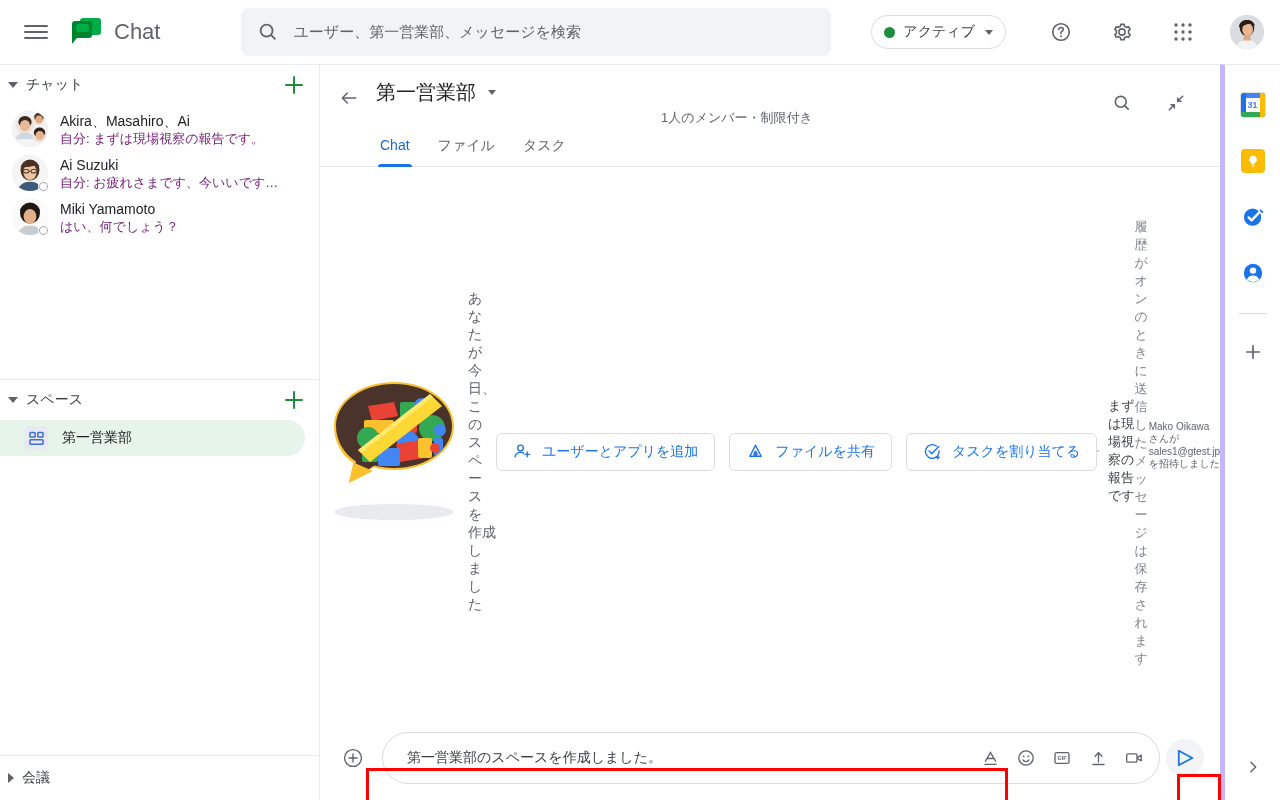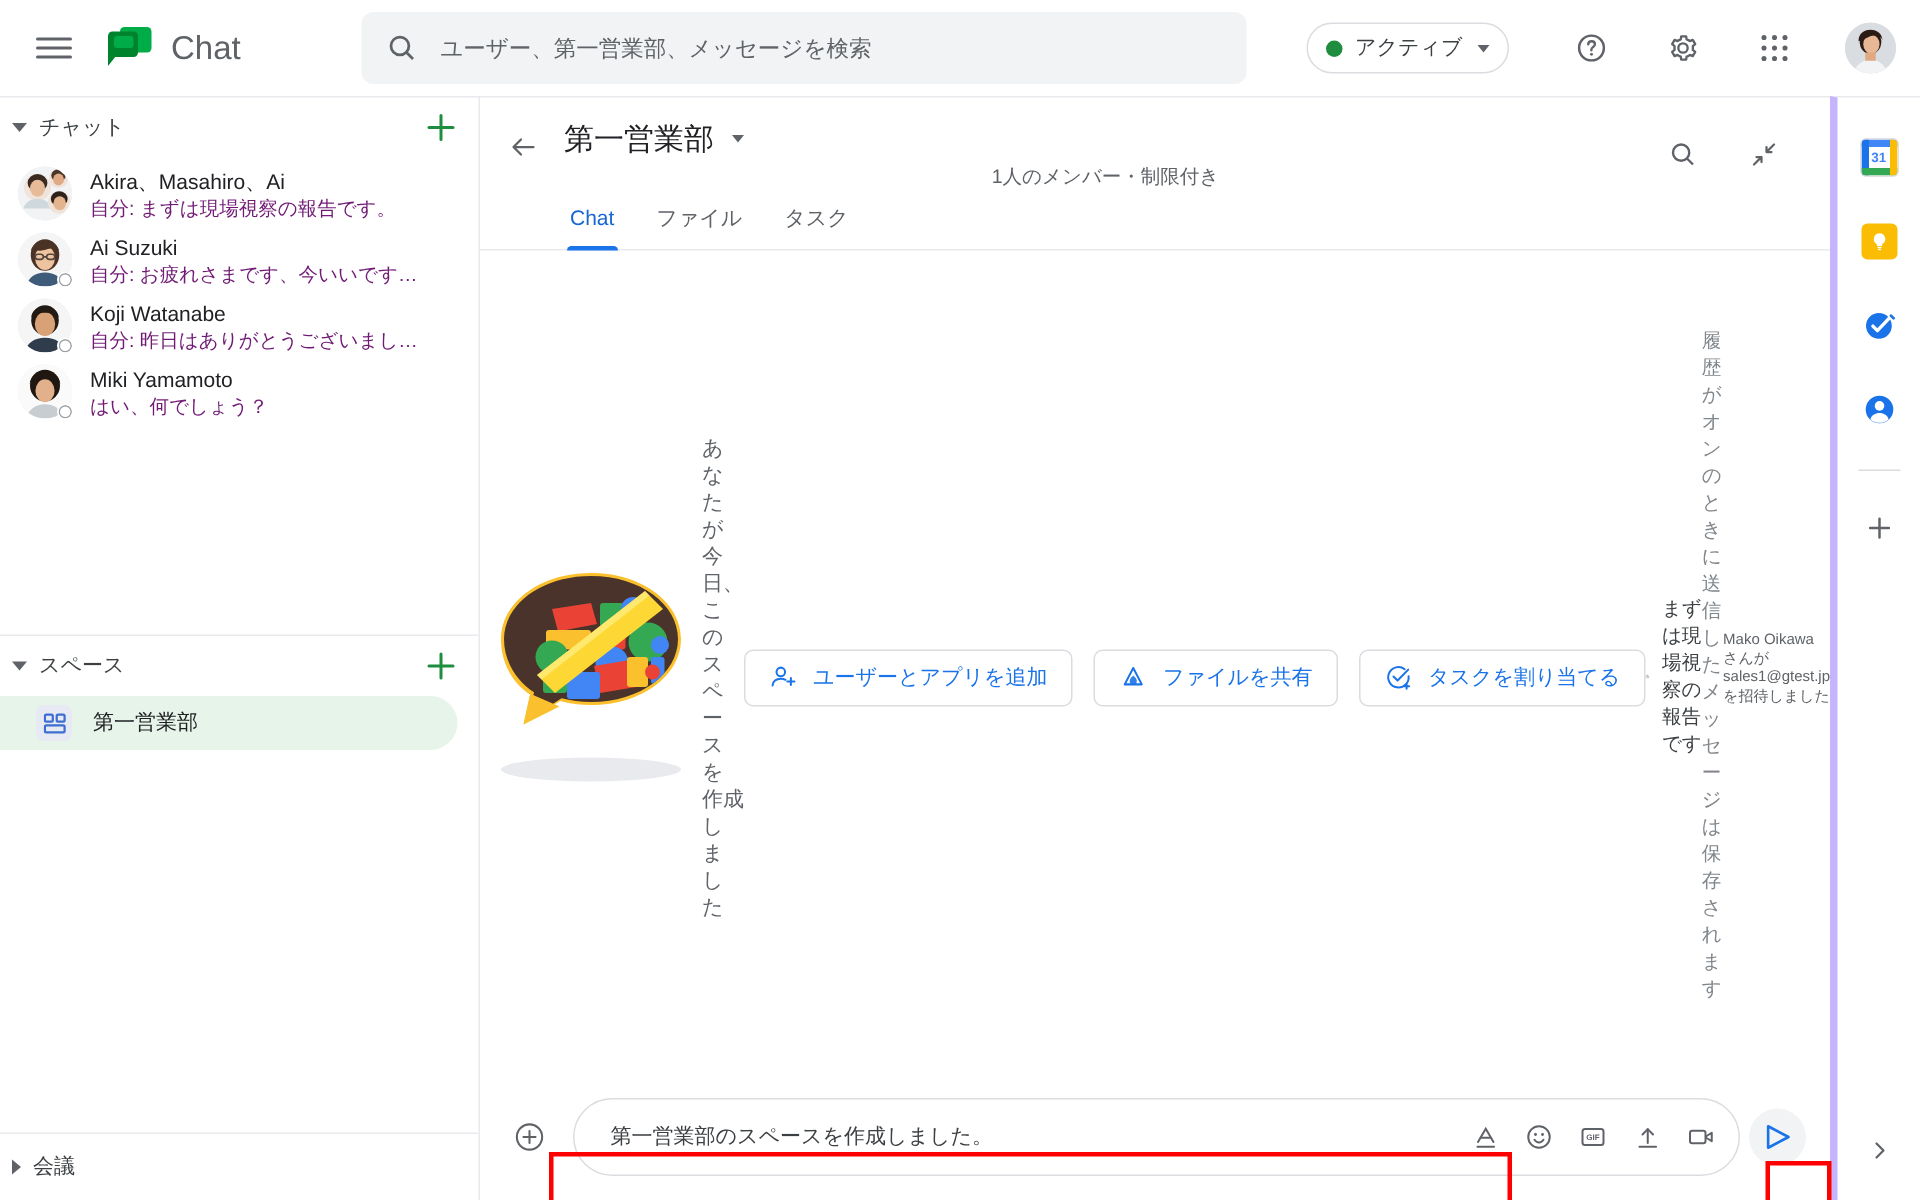--- a/index.html
+++ b/index.html
@@ -384,38 +384,20 @@
               </svg>
             </div>
             <span class="presence"></span>
           </div>
           <div class="dm-text">
             <div class="dm-name">Ai Suzuki</div>
             <div class="dm-snippet">自分: お疲れさまです、今いいですか？</div>
           </div>
         </div>
 
-        <div class="dm-item">
-          <div class="dm-avatar">
-            <div class="photo">
-              <svg width="36" height="36" viewBox="0 0 36 36">
-                <rect width="36" height="36" fill="#f5f5f5"></rect>
-                <ellipse cx="18" cy="14.5" rx="9.2" ry="10" fill="#241a14"></ellipse>
-                <ellipse cx="18" cy="17" rx="6.8" ry="8" fill="#d9a176"></ellipse>
-                <path d="M8.8 12.5c.8-5 4.5-7.3 9.2-7.3s8.4 2.3 9.2 7.3c-2-2.4-5.2-3-9.2-3s-7.2.6-9.2 3z" fill="#241a14"></path>
-                <path d="M4.5 36c1.4-6.4 6.6-9.8 13.5-9.8S30.1 29.6 31.5 36z" fill="#2f3c4c"></path>
-              </svg>
-            </div>
-            <span class="presence"></span>
-          </div>
-          <div class="dm-text">
-            <div class="dm-name">Koji Watanabe</div>
-            <div class="dm-snippet">自分: 昨日はありがとうございました…</div>
-          </div>
-        </div>
 
         <div class="dm-item">
           <div class="dm-avatar">
             <div class="photo">
               <svg width="36" height="36" viewBox="0 0 36 36">
                 <rect width="36" height="36" fill="#fafafa"></rect>
                 <ellipse cx="18" cy="14" rx="10" ry="10.5" fill="#1f1710"></ellipse>
                 <ellipse cx="18" cy="17.5" rx="6.4" ry="7.6" fill="#e2b08b"></ellipse>
                 <path d="M7.8 13c.4-5.4 4.6-8.2 10.2-8.2S27.8 7.6 28.2 13c-1.4-3-5.2-4-10.2-4S9.2 10 7.8 13z" fill="#1f1710"></path>
                 <path d="M5.5 36c1.3-6.2 6.3-9.5 12.5-9.5S29.2 29.8 30.5 36z" fill="#c8cdd2"></path>

